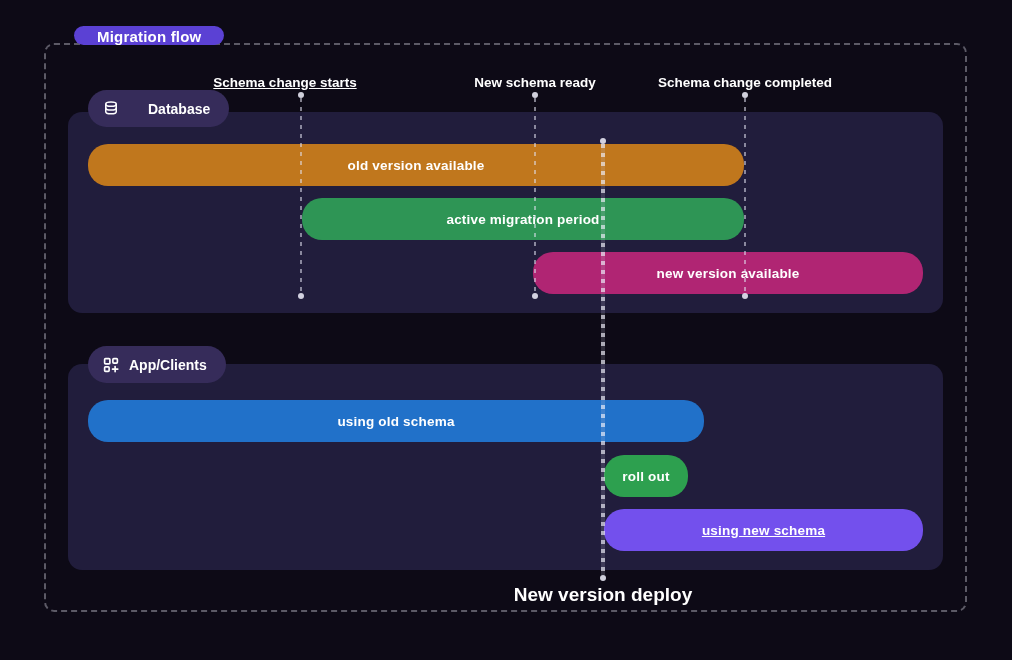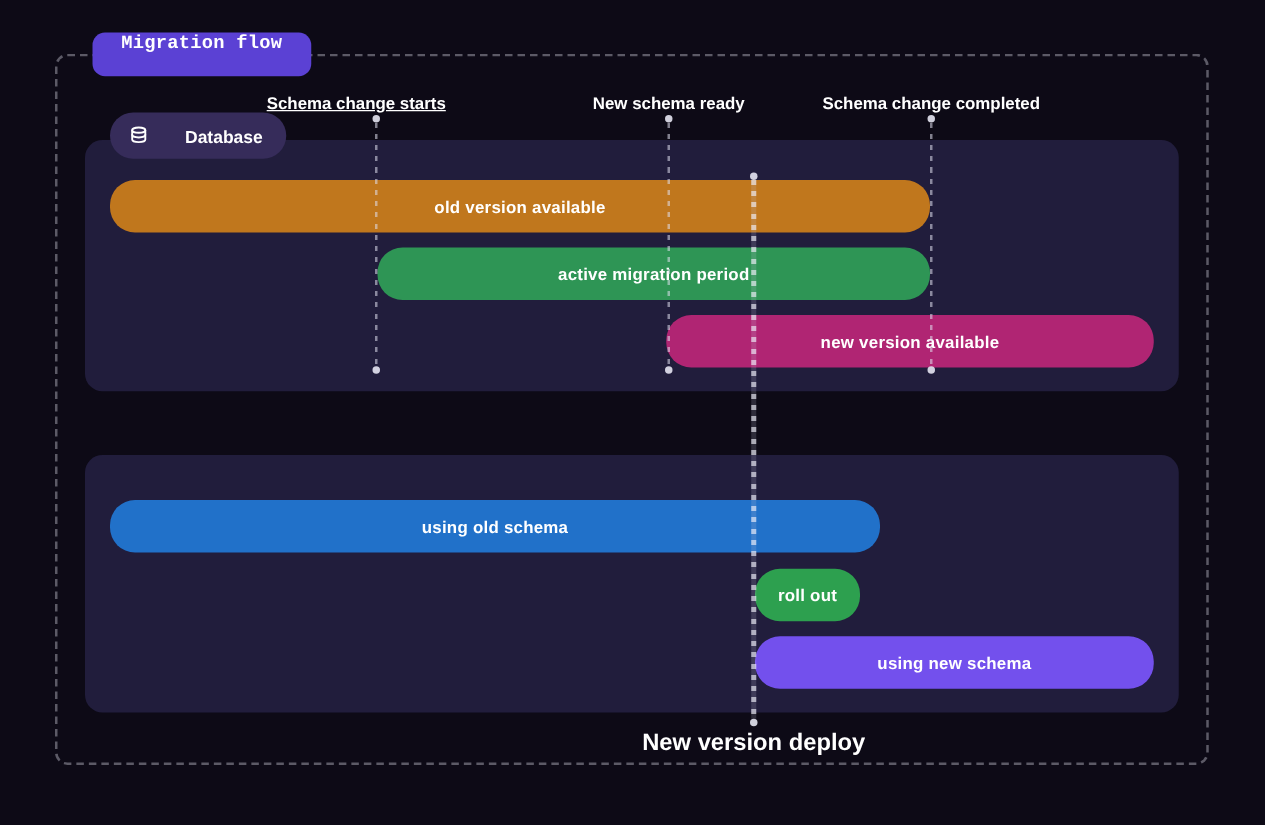--- a/index.html
+++ b/index.html
@@ -17,29 +17,28 @@
     position: absolute;
     left: 44px; top: 43px;
     width: 923px; height: 569px;
     border: 2px dashed rgba(220,220,235,0.38);
     border-radius: 10px;
   }
 
   .title-badge {
     position: absolute;
     left: 74px; top: 26px;
-    height: 35px;
+    height: 19px;
     padding: 0 23px;
     background: #5b41d4;
     border-radius: 10px;
-    display: flex; align-items: flex-start;
+    display: flex; align-items: flex-end;
     font-size: 15px; font-weight: bold;
     letter-spacing: .2px;
     z-index: 5;
-    font-family: Liberation Mono, monospace;
   }
 
   .panel {
     position: absolute;
     left: 68px;
     width: 875px;
     background: #211d3c;
     border-radius: 14px;
   }
   .panel.db  { top: 112px; height: 201px; }
@@ -68,21 +67,21 @@
     font-size: 13.5px; font-weight: bold;
     letter-spacing: .2px;
     z-index: 3;
     color: #fff;
   }
   .bar.old      { left: 88px;  top: 144px; width: 656px; background: #c0771d; }
   .bar.active   { left: 302px; top: 198px; width: 442px; background: #2e9555; }
   .bar.newver   { left: 533px; top: 252px; width: 390px; background: #b02573; }
   .bar.usingold { left: 88px;  top: 400px; width: 616px; background: #2171c9; }
   .bar.rollout  { left: 604px; top: 455px; width: 84px; background: #2da04f; }
-  .bar.usingnew { left: 604px; top: 509px; width: 319px; background: #7350ed; }
+  .bar.usingnew { left: 604px; top: 509px; width: 319px; background: #7350ed; text-decoration: underline; }
 
   .milestone-label {
     position: absolute;
     top: 75px;
     transform: translateX(-50%);
     font-size: 13.5px; font-weight: bold;
     white-space: nowrap;
     z-index: 6;
   }
   .milestone-label.m1 { left: 285px; text-decoration: underline; }
@@ -169,20 +168,32 @@
     <span>
       <svg width="18" height="18" viewBox="0 0 24 24" fill="none" stroke="#ffffff" stroke-width="2" stroke-linecap="round">
         <ellipse cx="12" cy="5.5" rx="7" ry="2.8"></ellipse>
         <path d="M5 5.5v5c0 1.55 3.13 2.8 7 2.8s7-1.25 7-2.8v-5"></path>
         <path d="M5 10.5v5c0 1.55 3.13 2.8 7 2.8s7-1.25 7-2.8v-5"></path>
       </svg>
     </span>
     <span>Database</span>
   </div>
 
+  <div class="section-badge app">
+    <span>
+      <svg width="18" height="18" viewBox="0 0 24 24" fill="none" stroke="#ffffff" stroke-width="2.2" stroke-linecap="round" stroke-linejoin="round">
+        <rect x="3.5" y="3.5" width="7" height="7" rx="1.2"></rect>
+        <rect x="14.5" y="3.5" width="6" height="6" rx="1.2"></rect>
+        <rect x="3.5" y="14.5" width="6" height="6" rx="1.2"></rect>
+        <path d="M17.5 14v7"></path>
+        <path d="M14 17.5h7"></path>
+      </svg>
+    </span>
+    <span>App/Clients</span>
+  </div>
 
   <div class="bar old">
     <span>old version available</span>
   </div>
   <div class="bar active">
     <span>active migration period</span>
   </div>
   <div class="bar newver">
     <span>new version available</span>
   </div>

